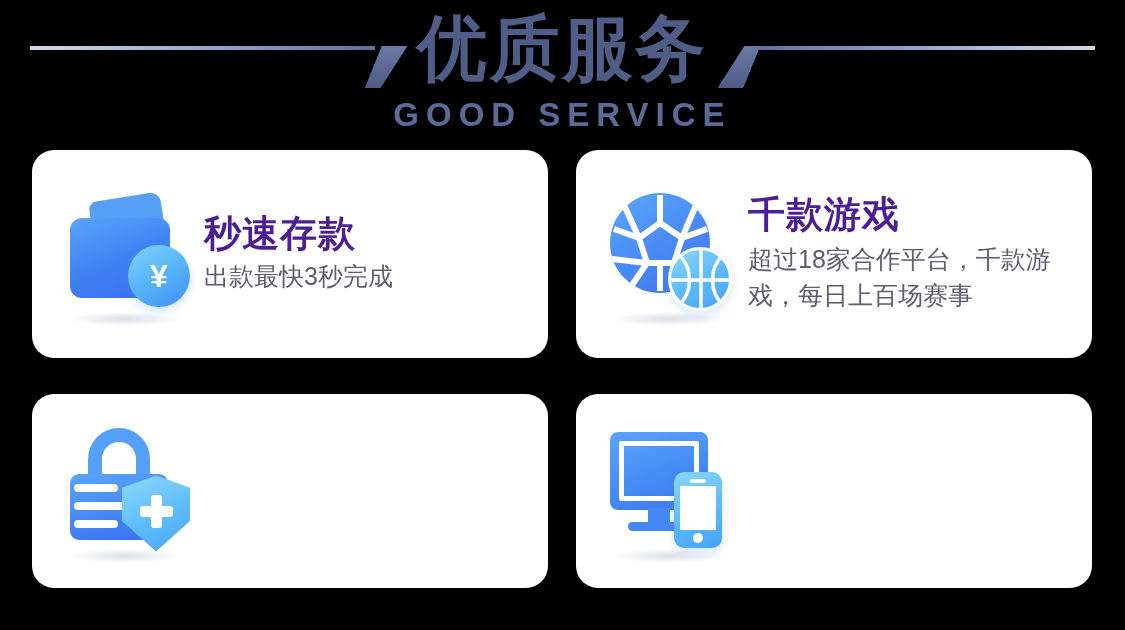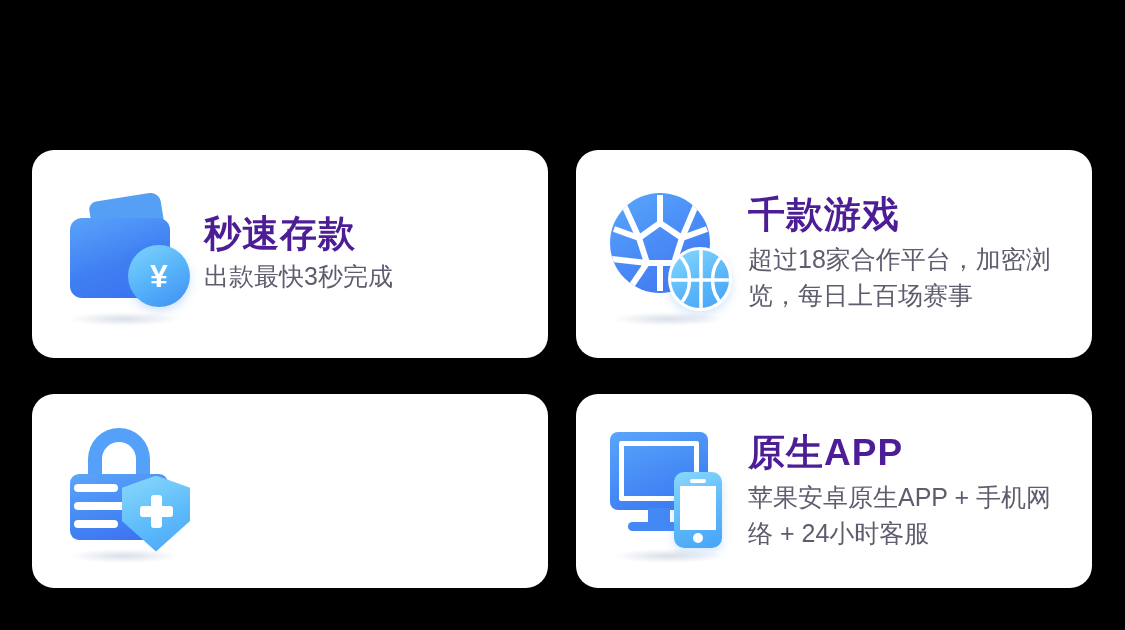--- a/index.html
+++ b/index.html
@@ -237,20 +237,32 @@
   .devices .phone .home{
     position:absolute;left:19px;bottom:5px;width:10px;height:10px;
     border-radius:50%;background:#ffffff;
   }
 </style>
 </head>
 <body>
 
 <div class="page">
 
+  <div class="header">
+    <div class="deco deco-left">
+      <div class="bar"></div>
+      <div class="slant"></div>
+    </div>
+    <div class="deco deco-right">
+      <div class="bar"></div>
+      <div class="slant"></div>
+    </div>
+    <div class="title-cn">优质服务</div>
+    <div class="title-en">GOOD SERVICE</div>
+  </div>
 
   <div class="grid">
 
     <div class="card card-1">
       <div class="icon-wrap">
         <div class="shadow-blob"></div>
         <div class="wallet">
           <div class="flap"></div>
           <div class="body"></div>
           <div class="clasp"></div>
@@ -293,21 +305,21 @@
                 <line x1="-2" y1="30" x2="62" y2="30"></line>
                 <path d="M8,5 C22,18 22,42 8,55"></path>
                 <path d="M52,5 C38,18 38,42 52,55"></path>
               </g>
             </svg>
           </div>
         </div>
       </div>
       <div class="texts">
         <div class="c-title">千款游戏</div>
-        <div class="c-sub">超过18家合作平台，加密浏览，每日上百场赛事</div>
+        <div class="c-sub">超过18家合作平台，千款游戏，每日上百场赛事</div>
       </div>
     </div>
 
     <div class="card card-3">
       <div class="icon-wrap">
         <div class="shadow-blob"></div>
         <div class="lock">
           <div class="shackle"></div>
           <div class="body"></div>
           <div class="line l1"></div>
@@ -327,20 +339,16 @@
           <div class="monitor"></div>
           <div class="neck"></div>
           <div class="base"></div>
           <div class="phone">
             <div class="speaker"></div>
             <div class="screen"></div>
             <div class="home"></div>
           </div>
         </div>
       </div>
-      <div class="texts">
-        <div class="c-title">原生APP</div>
-        <div class="c-sub">苹果安卓原生APP + 手机网络 + 24小时客服</div>
-      </div>
     </div>
 
   </div>
 </div>
 
 </body></html>

